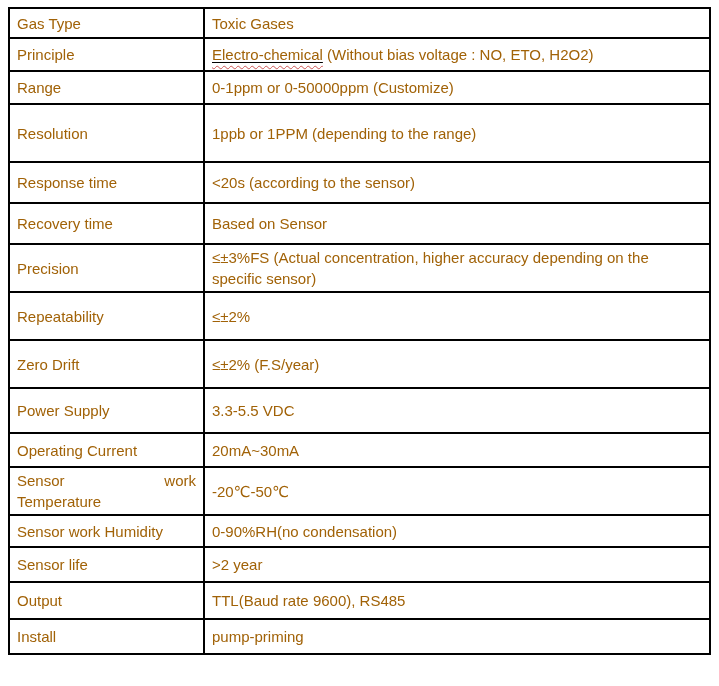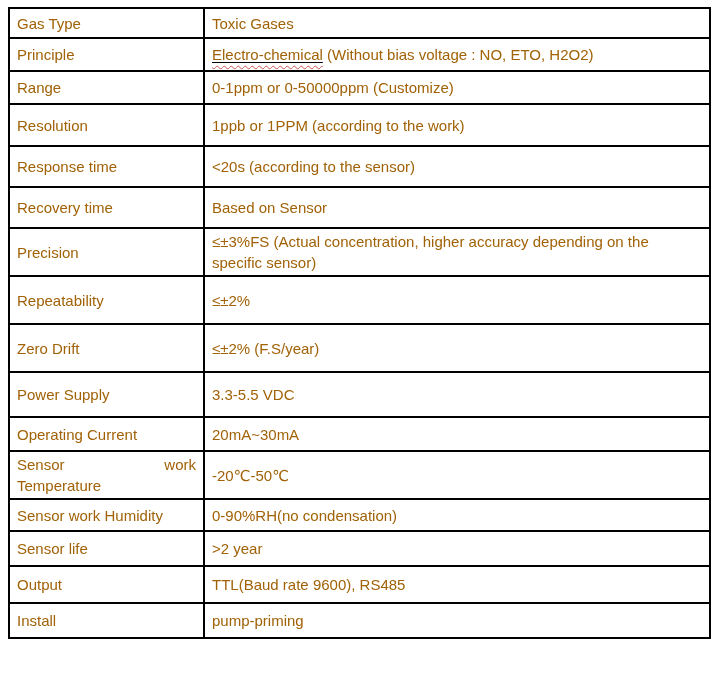--- a/index.html
+++ b/index.html
@@ -65,23 +65,23 @@
           <td>Toxic Gases</td>
         </tr>
         <tr style="height: 33px;">
           <td>Principle</td>
           <td><span class="spellcheck"><span class="solid-underline">Electro-chemical</span></span> (Without bias voltage :  NO, ETO, H2O2) </td>
         </tr>
         <tr style="height: 33px; padding-left: 20px;">
           <td>Range</td>
           <td>0-1ppm or 0-50000ppm (Customize)</td>
         </tr>
-        <tr style="height: 42px;">
+        <tr style="height: 58px;">
           <td>Resolution</td>
-          <td>1ppb or 1PPM (according to the work)</td>
+          <td>1ppb or 1PPM (depending to the range)</td>
         </tr>
         <tr style="height: 41px;">
           <td>Response time</td>
           <td>&lt;20s (according to the sensor)</td>
         </tr>
         <tr style="height: 41px;">
           <td>Recovery time</td>
           <td>Based on Sensor</td>
         </tr>
         <tr style="height: 48px;">

